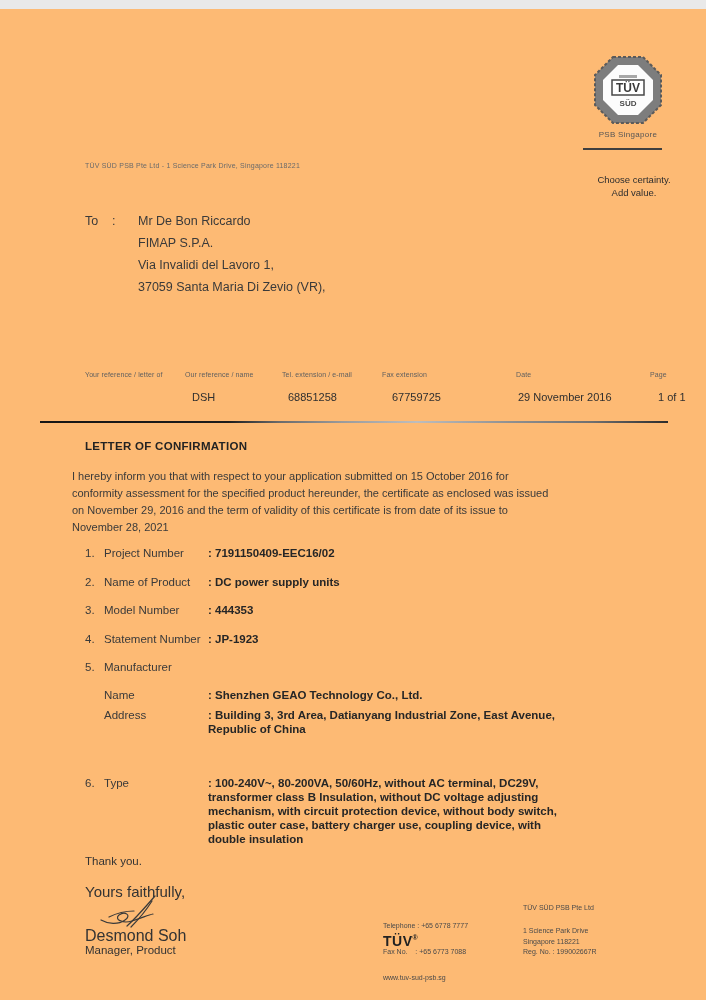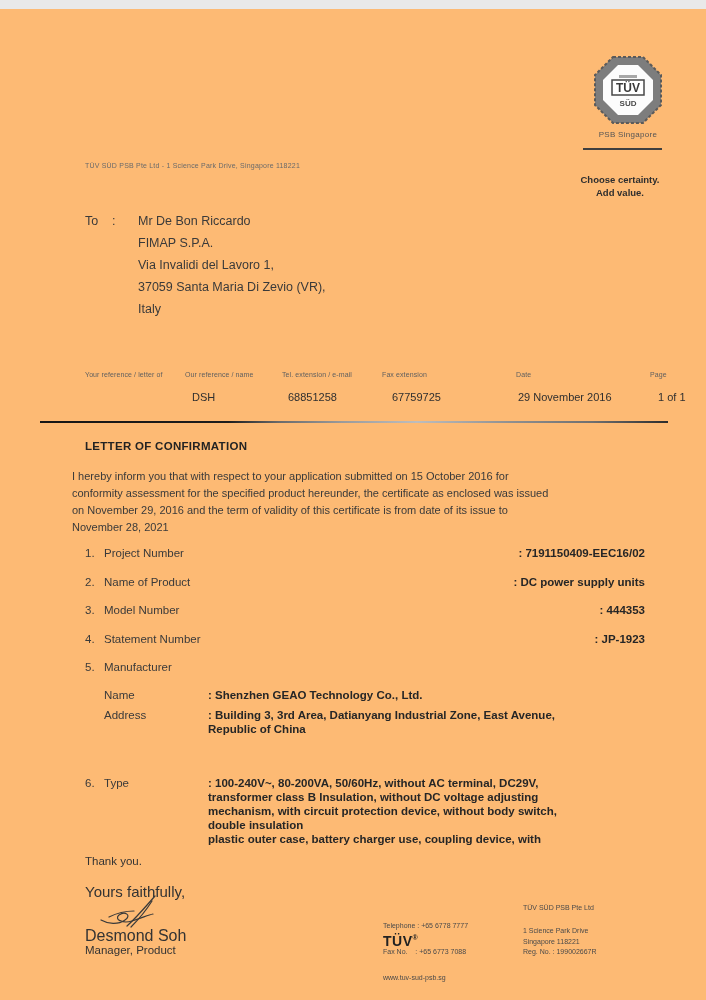--- a/index.html
+++ b/index.html
@@ -9,21 +9,21 @@
     font-family:"Liberation Sans", sans-serif;
     overflow:hidden;
   }
   .abs{position:absolute;}
 
   
   #sender{left:85px; top:153px; font-size:7px; color:#6a6a6a; letter-spacing:0.2px;}
   #logo{left:592px; top:45px; width:72px; text-align:center;}
   #logo .caption{font-size:8px; color:#555; margin-top:0px; letter-spacing:0.3px;}
   #logo-rule{left:583px; top:139px; width:79px; height:2px; background:#3f3f3f;}
-  #tagline{left:570px; top:164px; width:100px; text-align:center; font-weight:bold;
+  #tagline{left:584px; top:164px; width:100px; text-align:center; font-weight:normal;
            font-size:9.5px; color:#2e2e2e; line-height:13px;}
 
   
   .to-text{font-size:12.5px; line-height:22px; color:#3a3a3a;}
   #to-label{left:85px; top:201px;}
   #to-colon{left:112px; top:201px;}
   #to-lines{left:138px; top:201px;}
 
   
   .refcol{top:362px;}
@@ -37,21 +37,21 @@
 
   #main-rule{left:40px; top:412px; width:628px; height:2px;
     background:linear-gradient(90deg,#161616 0%,#1d1d1d 30%,#6a6a6a 38%,#9a9a9a 48%,#bdbdbd 60%,#8f8f8f 75%,#6f6f6f 88%,#2c2c2c 100%);}
 
   
   #title{left:85px; top:431px; font-size:11.5px; font-weight:bold; color:#232323; letter-spacing:0.3px;}
   #intro{left:72px; top:459px; font-size:11px; line-height:17px; color:#3a3a3a; width:545px;}
 
   #items{left:85px; top:537px; width:560px;}
   .item{display:grid; grid-template-columns:19px 104px auto; font-size:11.5px; line-height:14px; margin-bottom:14.5px; color:#3a3a3a;}
-  .item .val{font-weight:bold; color:#262626;text-align:right;}
+  .item .val{font-weight:bold; color:#262626;}
 
   .sub-grid{display:grid; grid-template-columns:104px auto; font-size:11.5px; line-height:14px; color:#3a3a3a;}
   #mfr-name{left:104px; top:679px; width:540px;}
   #mfr-addr{left:104px; top:699px; width:540px;}
   #type-item{left:85px; top:767px; width:560px; display:grid; grid-template-columns:19px 104px auto; font-size:11.5px; line-height:14px; color:#3a3a3a;}
   .bold-val{font-weight:bold; color:#262626;}
 
   #thanks{left:85px; top:846px; font-size:11.5px;}
   #valediction{left:85px; top:874px; font-size:15px;}
   #signature{left:82px; top:884px;}
@@ -89,21 +89,20 @@
     <div>Add value.</div>
   </div>
 
   <div class="abs to-text" id="to-label">To</div>
   <div class="abs to-text" id="to-colon">:</div>
   <div class="abs to-text" id="to-lines">
     <div>Mr De Bon Riccardo</div>
     <div>FIMAP S.P.A.</div>
     <div>Via Invalidi del Lavoro 1,</div>
     <div>37059 Santa Maria Di Zevio (VR),</div>
-    <div>Italy</div>
   </div>
 
   <div class="abs refcol" id="refcol-1">
     <div class="h">Your reference / letter of</div>
     <div class="v"></div>
   </div>
   <div class="abs refcol" id="refcol-2">
     <div class="h">Our reference / name</div>
     <div class="v">DSH</div>
   </div>
@@ -174,22 +173,22 @@
     </span>
   </div>
 
   <div class="abs" id="type-item">
     <span>6.</span>
     <span>Type</span>
     <span class="bold-val">
       <div>: 100-240V~, 80-200VA, 50/60Hz, without AC terminal, DC29V,</div>
       <div>transformer class B Insulation, without DC voltage adjusting</div>
       <div>mechanism, with circuit protection device, without body switch,</div>
+      <div>plastic outer case, battery charger use, coupling device, with</div>
       <div>double insulation</div>
-      <div>plastic outer case, battery charger use, coupling device, with</div>
     </span>
   </div>
 
   <div class="abs" id="thanks">Thank you.</div>
   <div class="abs" id="valediction">Yours faithfully,</div>
   <svg class="abs" id="signature" width="100" height="38" viewBox="0 0 70 38">
     <g fill="none" stroke="#3a3a3a" stroke-width="1.2" stroke-linecap="round">
       <path d="M4,27 C11,31 21,32 28,27 C35,22 28,18 22,22 C17,26 25,31 35,28 C45,25 51,22 56,21"></path>
       <path d="M30,33 C40,24 50,12 58,3"></path>
       <path d="M34,34 C42,26 50,16 55,8"></path>

